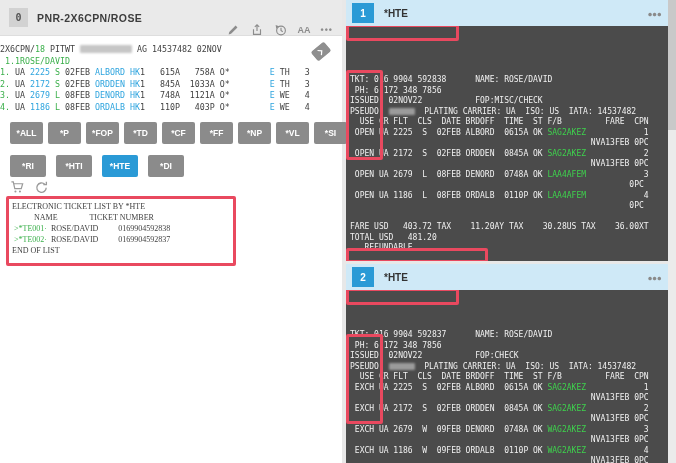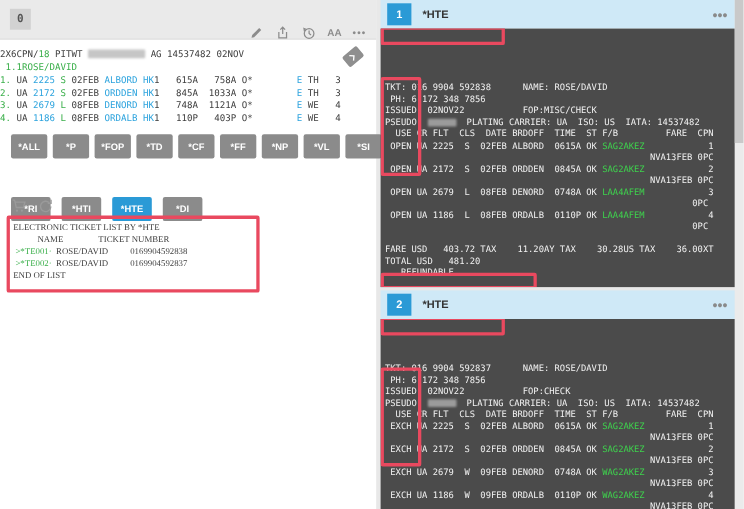--- a/index.html
+++ b/index.html
@@ -26,21 +26,21 @@
   .sg-d{color:#3f3f3f}
   .sg-g{color:var(--pnr-green)}
   .sg-b{color:var(--pnr-blue)}
   .sg-l{color:var(--pnr-green);cursor:pointer}
   .sg-r{display:inline-block;vertical-align:-1px;width:52px;height:8px;background:#c6c6c6;filter:blur(1px);border-radius:1px;}
 
   .ticket-glyph{position:absolute;left:312px;top:45px;width:18px;height:13px;transform:rotate(-40deg);}
 
   .btn-row{position:absolute;left:10px;display:flex;gap:5px;}
   .row1{top:122px;}
-  .row2{top:155px;gap:10px;margin-top:24px;}
+  .row2{top:155px;gap:10px;}
   .cmd-btn{height:22px;min-width:33px;padding:0 3px;background:var(--button-gray);color:#fff;font:bold 8.5px "Liberation Sans",sans-serif;border:none;border-radius:2px;display:flex;align-items:center;justify-content:center;cursor:pointer;}
   .row2 .cmd-btn{min-width:36px;}
   .cmd-btn.active{background:var(--accent-blue);}
 
   .footer-icons{position:absolute;left:10px;top:180px;display:flex;gap:9px;align-items:center;color:#9a9a9a;}
 
   .ticket-list{position:absolute;left:12px;top:201px;font:8px "DejaVu Sans Mono",monospace;}
   .ticket-list .tline{height:11px;line-height:11px;font-family:Liberation Serif, serif;}
 
   
@@ -72,20 +72,21 @@
   .scroll-thumb{position:absolute;top:0;left:0;width:8px;height:130px;background:#c9c9c9;cursor:pointer;}
 
   svg{display:block;}
 </style>
 </head>
 <body>
 
 <div class="left-card">
   <div class="lp-header">
     <span class="tab-badge">0</span>
+    <span class="lp-title">PNR-2X6CPN/ROSE</span>
     <div class="lp-toolbar">
       <span class="tb-icon">
         <svg width="14" height="14" viewBox="0 0 16 16">
             <path d="M3 13l.7-2.8L11 2.9l2.1 2.1L5.8 12.3 3 13z" fill="#8c8c8c"></path>
           </svg>
       </span>
       <span class="tb-icon">
         <svg width="14" height="14" viewBox="0 0 16 16" fill="none" stroke="#8c8c8c" stroke-width="1.3">
             <path d="M4 7v6h8V7"></path>
             <path d="M8 2v7M5.5 4.5L8 2l2.5 2.5"></path>

